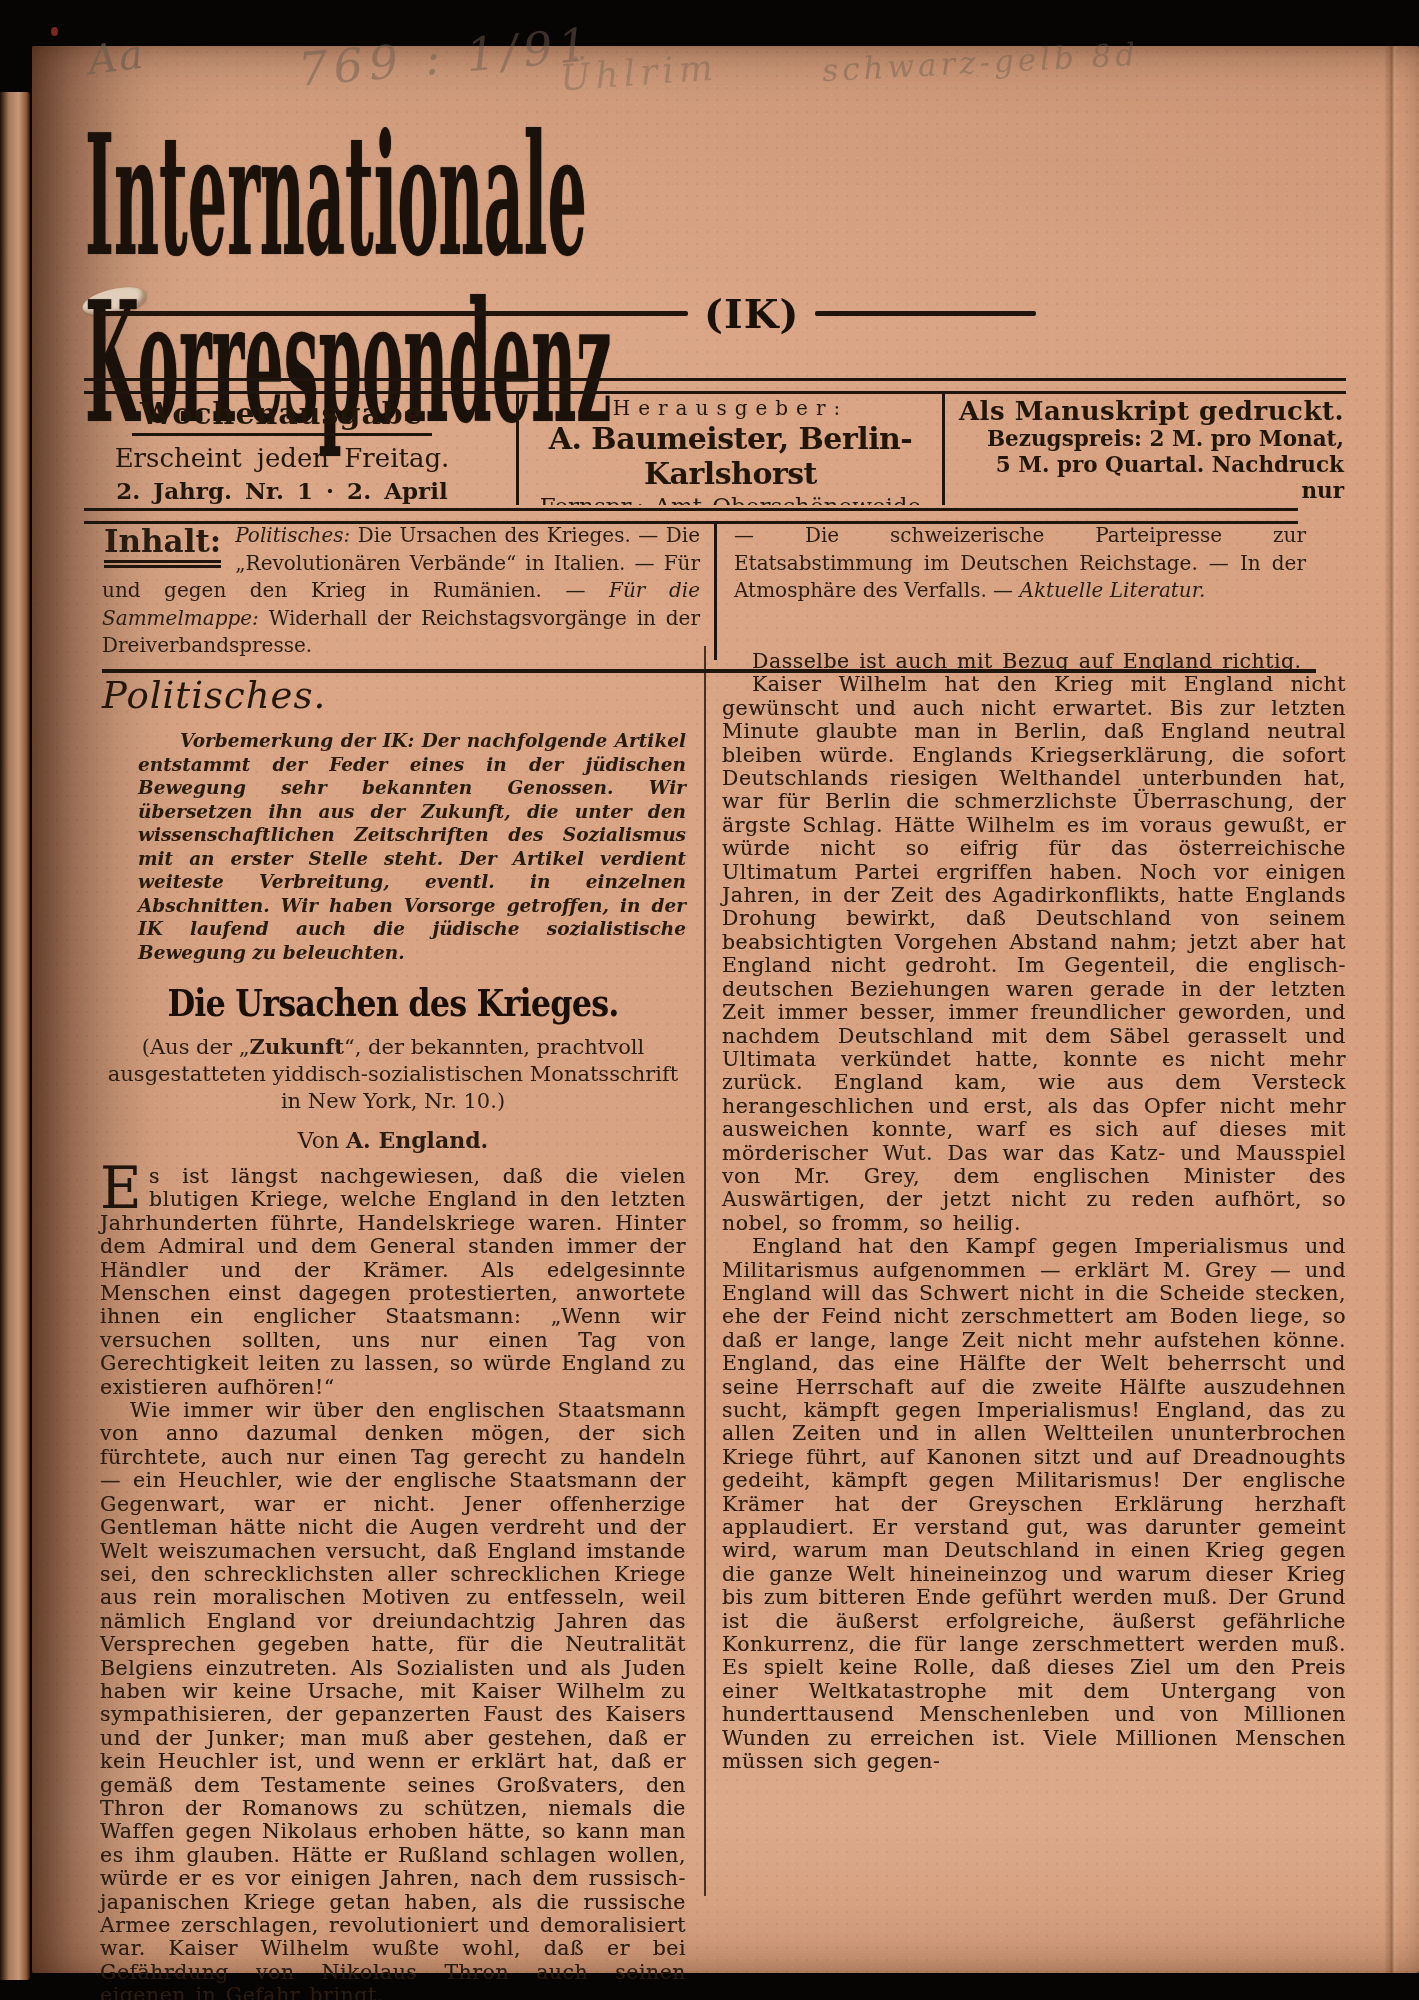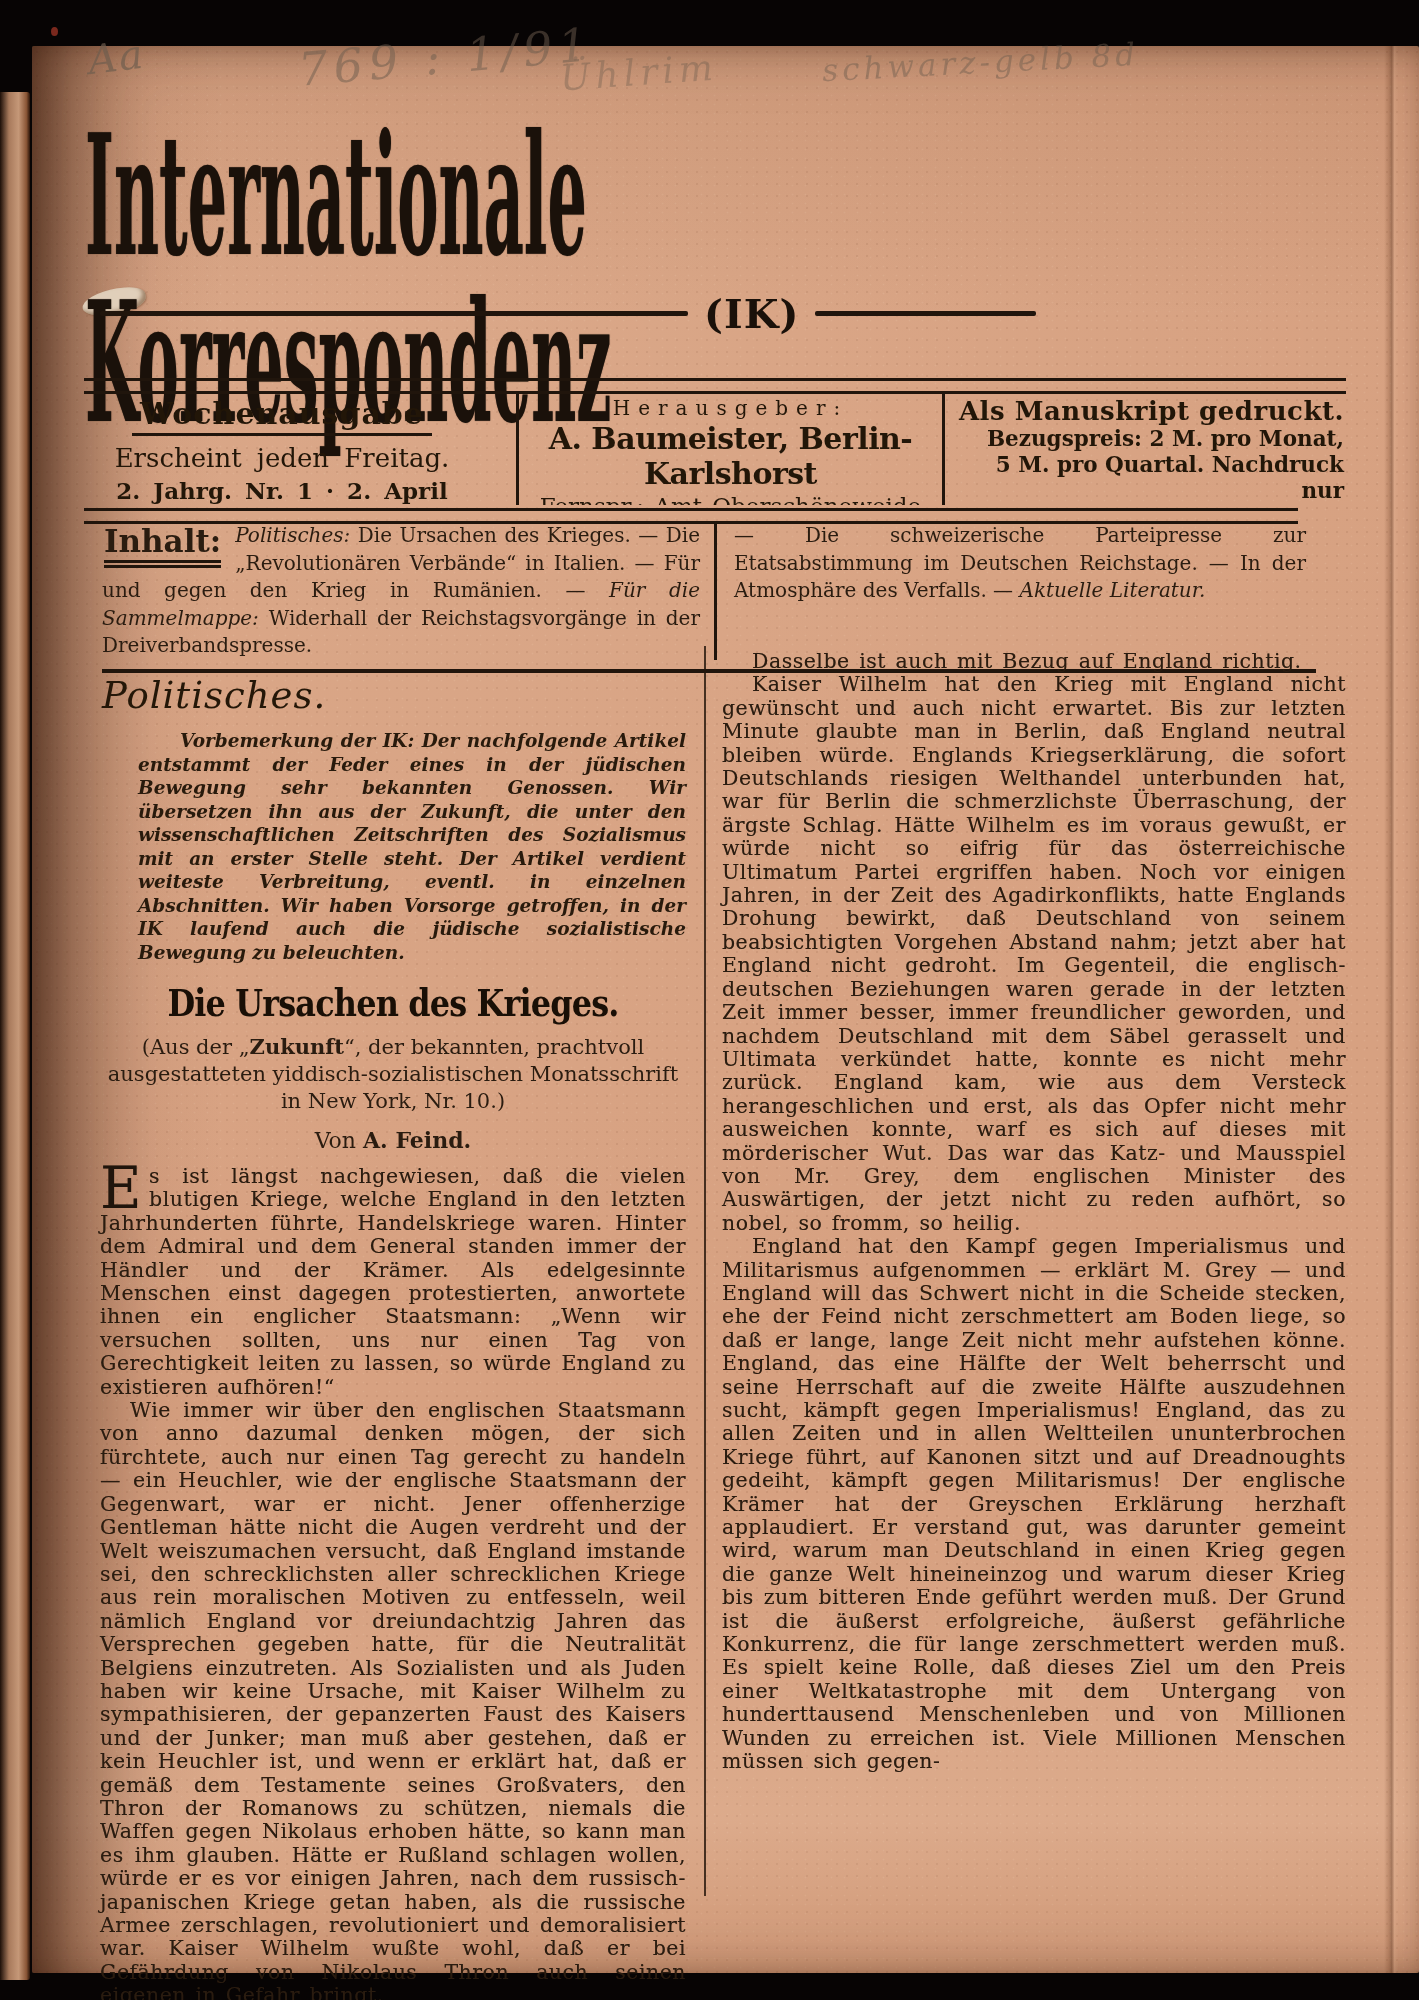--- a/index.html
+++ b/index.html
@@ -156,21 +156,21 @@
       </div>
     </section>
 
     <div class="col-divider"></div>
 
     <section class="col left">
       <h2 class="section-head">Politisches.</h2>
       <div class="preamble"><span class="b i">Vorbemerkung der IK:</span><span class="i"> Der nachfolgende Artikel entstammt der Feder eines in der jüdischen Bewegung sehr bekannten Genossen. Wir übersetzen ihn aus der Zukunft, die unter den wissenschaftlichen Zeitschriften des Sozialismus mit an erster Stelle steht. Der Artikel verdient weiteste Verbreitung, eventl. in einzelnen Abschnitten. Wir haben Vorsorge getroffen, in der IK laufend auch die jüdische sozialistische Bewegung zu beleuchten.</span></div>
       <h3 class="art-title">Die Ursachen des Krieges.</h3>
       <p class="art-sub"><span>(Aus der „</span><span class="b">Zukunft</span><span>“, der bekannten, prachtvoll ausgestatteten yiddisch-sozialistischen Monatsschrift in New York, Nr. 10.)</span></p>
-      <p class="byline"><span>Von </span><span class="b">A. Feind.</span></p>
+      <p class="byline"><span>Von </span><span class="b">A. England.</span></p>
       <div class="paras">
           <p><span class="dropcap">E</span>s ist längst nachgewiesen, daß die vielen blutigen Kriege, welche England in den letzten Jahrhunderten führte, Handelskriege waren. Hinter dem Admiral und dem General standen immer der Händler und der Krämer. Als edelgesinnte Menschen einst dagegen protestierten, anwortete ihnen ein englicher Staatsmann: „Wenn wir versuchen sollten, uns nur einen Tag von Gerechtigkeit leiten zu lassen, so würde England zu existieren aufhören!“</p>
           <p class="ind">Wie immer wir über den englischen Staatsmann von anno dazumal denken mögen, der sich fürchtete, auch nur einen Tag gerecht zu handeln — ein Heuchler, wie der englische Staatsmann der Gegenwart, war er nicht. Jener offenherzige Gentleman hätte nicht die Augen verdreht und der Welt weiszumachen versucht, daß England imstande sei, den schrecklichsten aller schrecklichen Kriege aus rein moralischen Motiven zu entfesseln, weil nämlich England vor dreiundachtzig Jahren das Versprechen gegeben hatte, für die Neutralität Belgiens einzutreten. Als Sozialisten und als Juden haben wir keine Ursache, mit Kaiser Wilhelm zu sympathisieren, der gepanzerten Faust des Kaisers und der Junker; man muß aber gestehen, daß er kein Heuchler ist, und wenn er erklärt hat, daß er gemäß dem Testamente seines Großvaters, den Thron der Romanows zu schützen, niemals die Waffen gegen Nikolaus erhoben hätte, so kann man es ihm glauben. Hätte er Rußland schlagen wollen, würde er es vor einigen Jahren, nach dem russisch-japanischen Kriege getan haben, als die russische Armee zerschlagen, revolutioniert und demoralisiert war. Kaiser Wilhelm wußte wohl, daß er bei Gefährdung von Nikolaus Thron auch seinen eigenen in Gefahr bringt.</p>
         </div>
     </section>
 
     <section class="col right">
       <div class="paras">
           <p class="ind">Dasselbe ist auch mit Bezug auf England richtig.</p>
           <p class="ind">Kaiser Wilhelm hat den Krieg mit England nicht gewünscht und auch nicht erwartet. Bis zur letzten Minute glaubte man in Berlin, daß England neutral bleiben würde. Englands Kriegserklärung, die sofort Deutschlands riesigen Welthandel unterbunden hat, war für Berlin die schmerzlichste Überraschung, der ärgste Schlag. Hätte Wilhelm es im voraus gewußt, er würde nicht so eifrig für das österreichische Ultimatum Partei ergriffen haben. Noch vor einigen Jahren, in der Zeit des Agadirkonflikts, hatte Englands Drohung bewirkt, daß Deutschland von seinem beabsichtigten Vorgehen Abstand nahm; jetzt aber hat England nicht gedroht. Im Gegenteil, die englisch-deutschen Beziehungen waren gerade in der letzten Zeit immer besser, immer freundlicher geworden, und nachdem Deutschland mit dem Säbel gerasselt und Ultimata verkündet hatte, konnte es nicht mehr zurück. England kam, wie aus dem Versteck herangeschlichen und erst, als das Opfer nicht mehr ausweichen konnte, warf es sich auf dieses mit mörderischer Wut. Das war das Katz- und Mausspiel von Mr. Grey, dem englischen Minister des Auswärtigen, der jetzt nicht zu reden aufhört, so nobel, so fromm, so heilig.</p>

